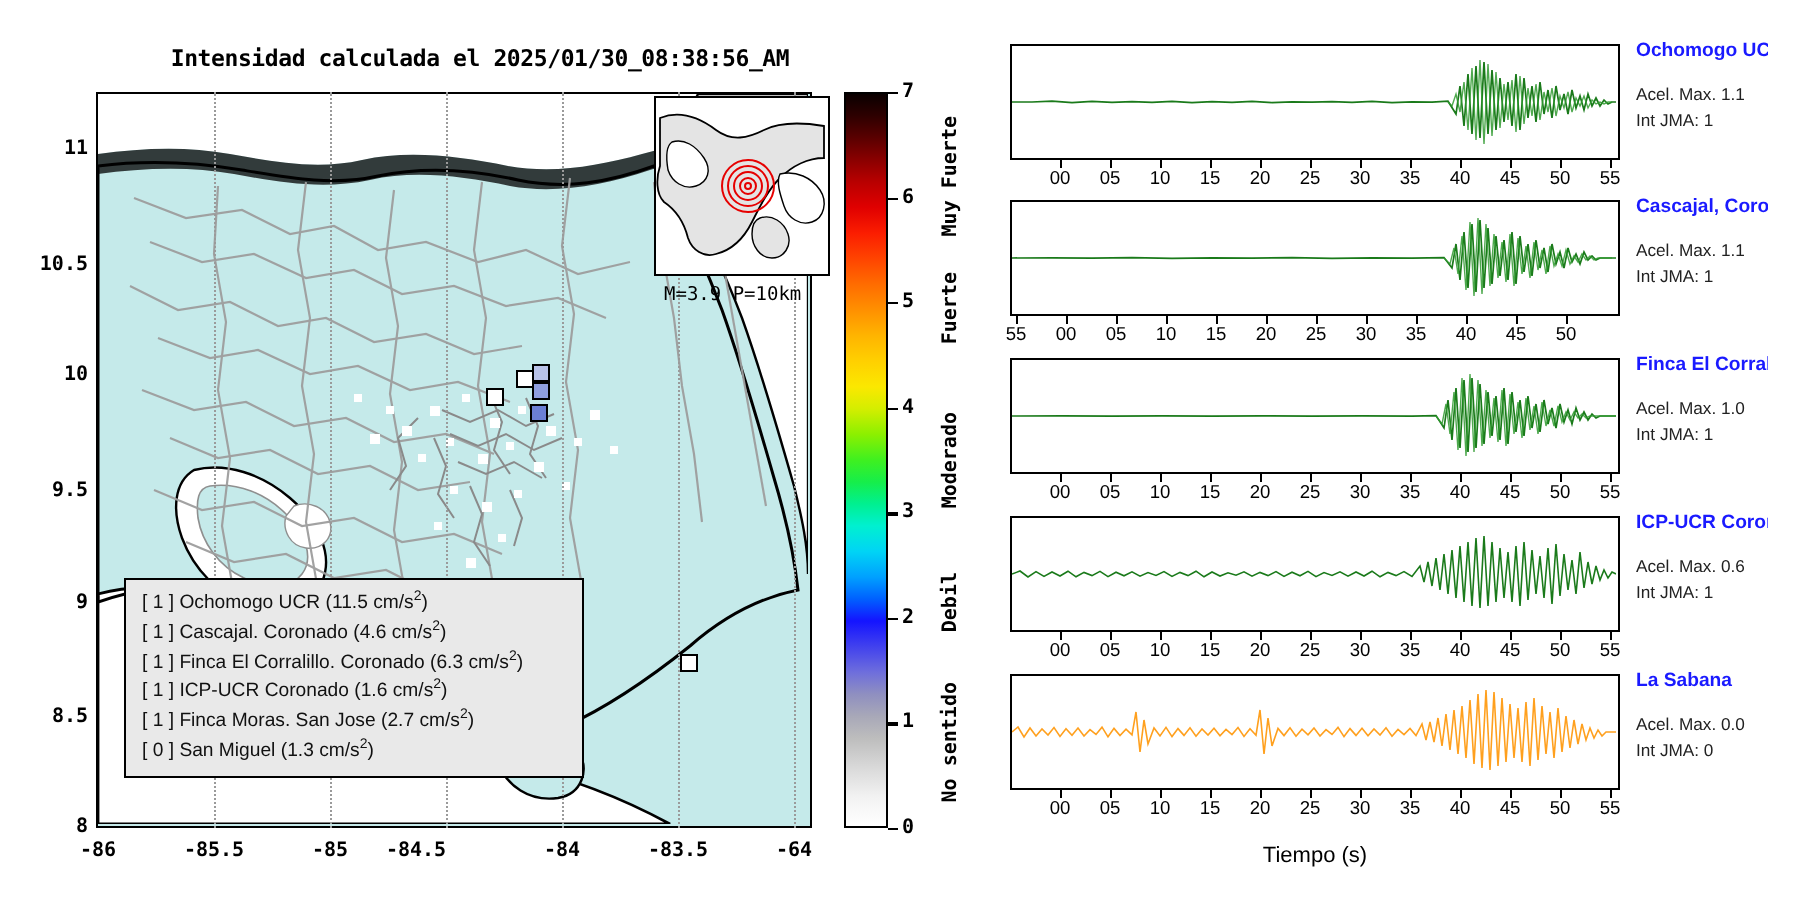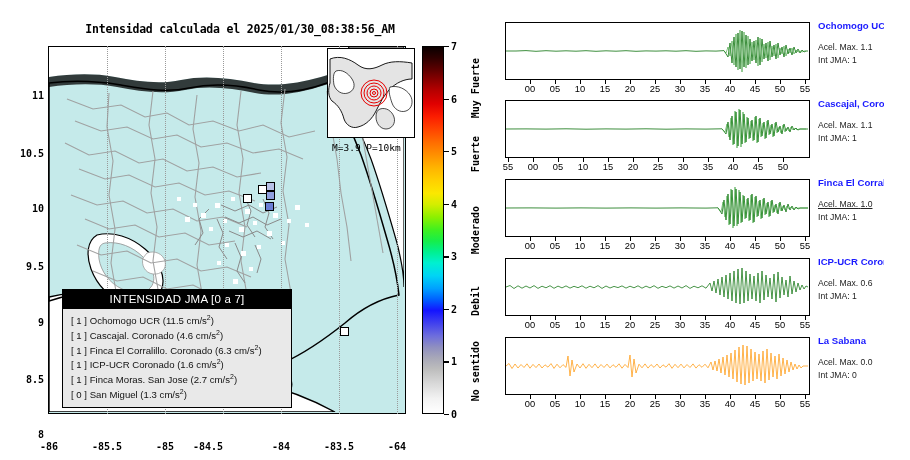--- a/index.html
+++ b/index.html
@@ -34,21 +34,21 @@
   }
   .grid-v, .grid-h {
     position: absolute; background: transparent;
     border-left: 1px dotted #9a9a9a;
   }
   .grid-v { top:0; bottom:0; width:0; }
 
   .axis-label {
     position: absolute;
     font-family: "DejaVu Sans Mono", monospace;
-    font-weight: bold; font-size: 10px; color: #000; margin-top: 21px;
+    font-weight: bold; font-size: 10px; color: #000;
   }
   .ylab { text-align: right; width: 42px; }
   .xlab { text-align: center; width: 60px; }
 
   
   .inset {
     position: absolute; left: 327px; top: 48px;
     width: 88px; height: 90px;
     background: #ffffff;
     border: 1.4px solid #000;
@@ -327,21 +327,20 @@
       <i style="width:4px;  height:4px;"></i>
       <i style="width:9px;  height:9px;"></i>
       <i style="width:15px; height:15px;"></i>
       <i style="width:21px; height:21px;"></i>
       <i style="width:27px; height:27px;"></i>
     </div>
   </div>
   <div class="mag-note">M=3.9 P=10km</div>
 
   <div class="legend">
-    <div class="legend-head">INTENSIDAD JMA [0 a 7]</div>
     <div class="legend-body">
       <div class="legend-row">
         [&nbsp;<span>1</span>&nbsp;]
         <span>Ochomogo UCR</span>
         (<span>11.5</span>&nbsp;<span>cm/s</span><sup>2</sup>)
       </div>
       <div class="legend-row">
         [&nbsp;<span>1</span>&nbsp;]
         <span>Cascajal. Coronado</span>
         (<span>4.6</span>&nbsp;<span>cm/s</span><sup>2</sup>)
@@ -505,21 +504,21 @@
     <div class="wax" style="left:100px;">15</div>
     <div class="wax" style="left:125px;">20</div>
     <div class="wax" style="left:150px;">25</div>
     <div class="wax" style="left:175px;">30</div>
     <div class="wax" style="left:200px;">35</div>
     <div class="wax" style="left:225px;">40</div>
     <div class="wax" style="left:250px;">45</div>
     <div class="wax" style="left:275px;">50</div>
     <div class="wax" style="left:300px;">55</div>
     <div class="wtitle">Finca El Corralillo, Coro</div>
-    <div class="wmeta" style="top:20px;text-decoration:underline;">
+    <div class="wmeta" style="top:20px;">
       <span>Acel. Max.</span> <span>1.0</span>
     </div>
     <div class="wmeta" style="top:33px;">
       <span>Int JMA:</span> <span>1</span>
     </div>
   </div>
 
   <div class="wpanel" style="left:505px; top:258px;">
     <div class="wbox">
       <svg width="302" height="55" viewBox="0 0 302 55">
@@ -597,18 +596,19 @@
     <div class="wax" style="left:300px;">55</div>
     <div class="wtitle">La Sabana</div>
     <div class="wmeta" style="top:20px;">
       <span>Acel. Max.</span> <span>0.0</span>
     </div>
     <div class="wmeta" style="top:33px;">
       <span>Int JMA:</span> <span>0</span>
     </div>
   </div>
 
+  <div class="xaxis-title">Tiempo (s)</div>
 
   <div class="clip-edge"></div>
 
   <div class="footer">LISUCR 20250830143858</div>
 
 </div>
 
 </body></html>

